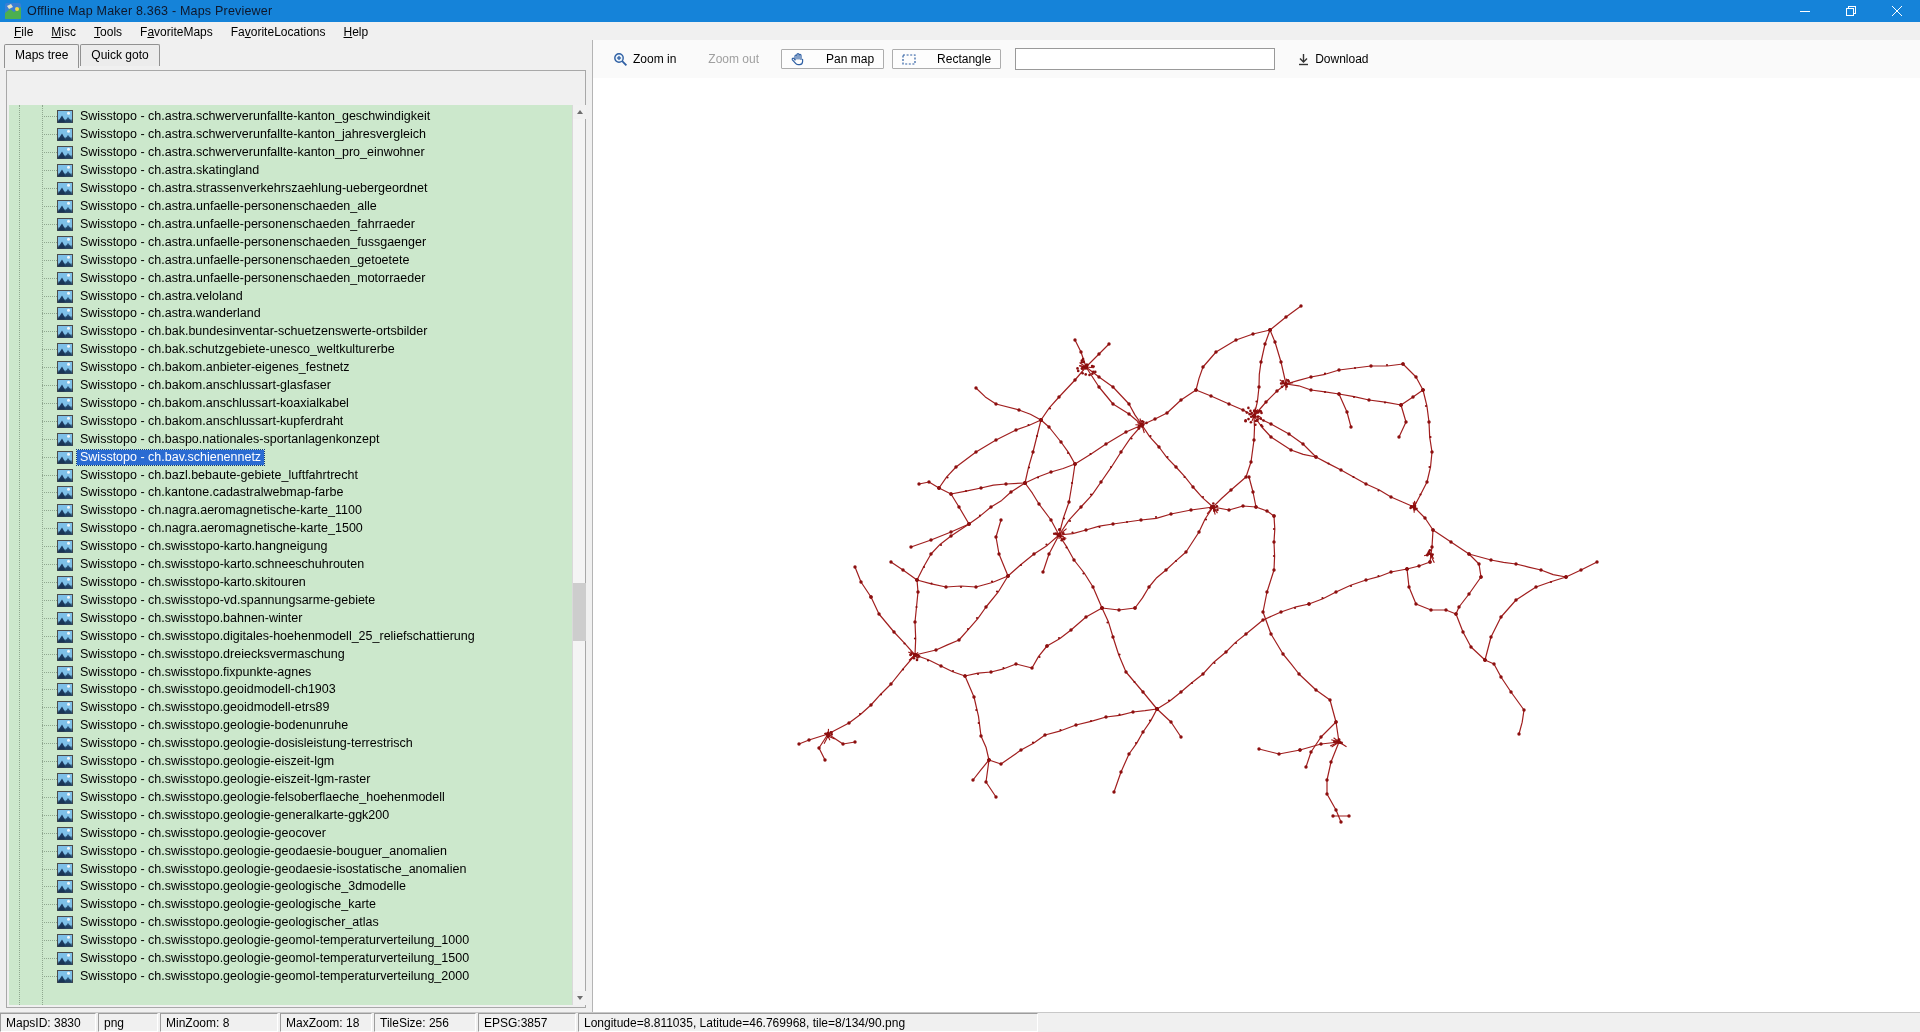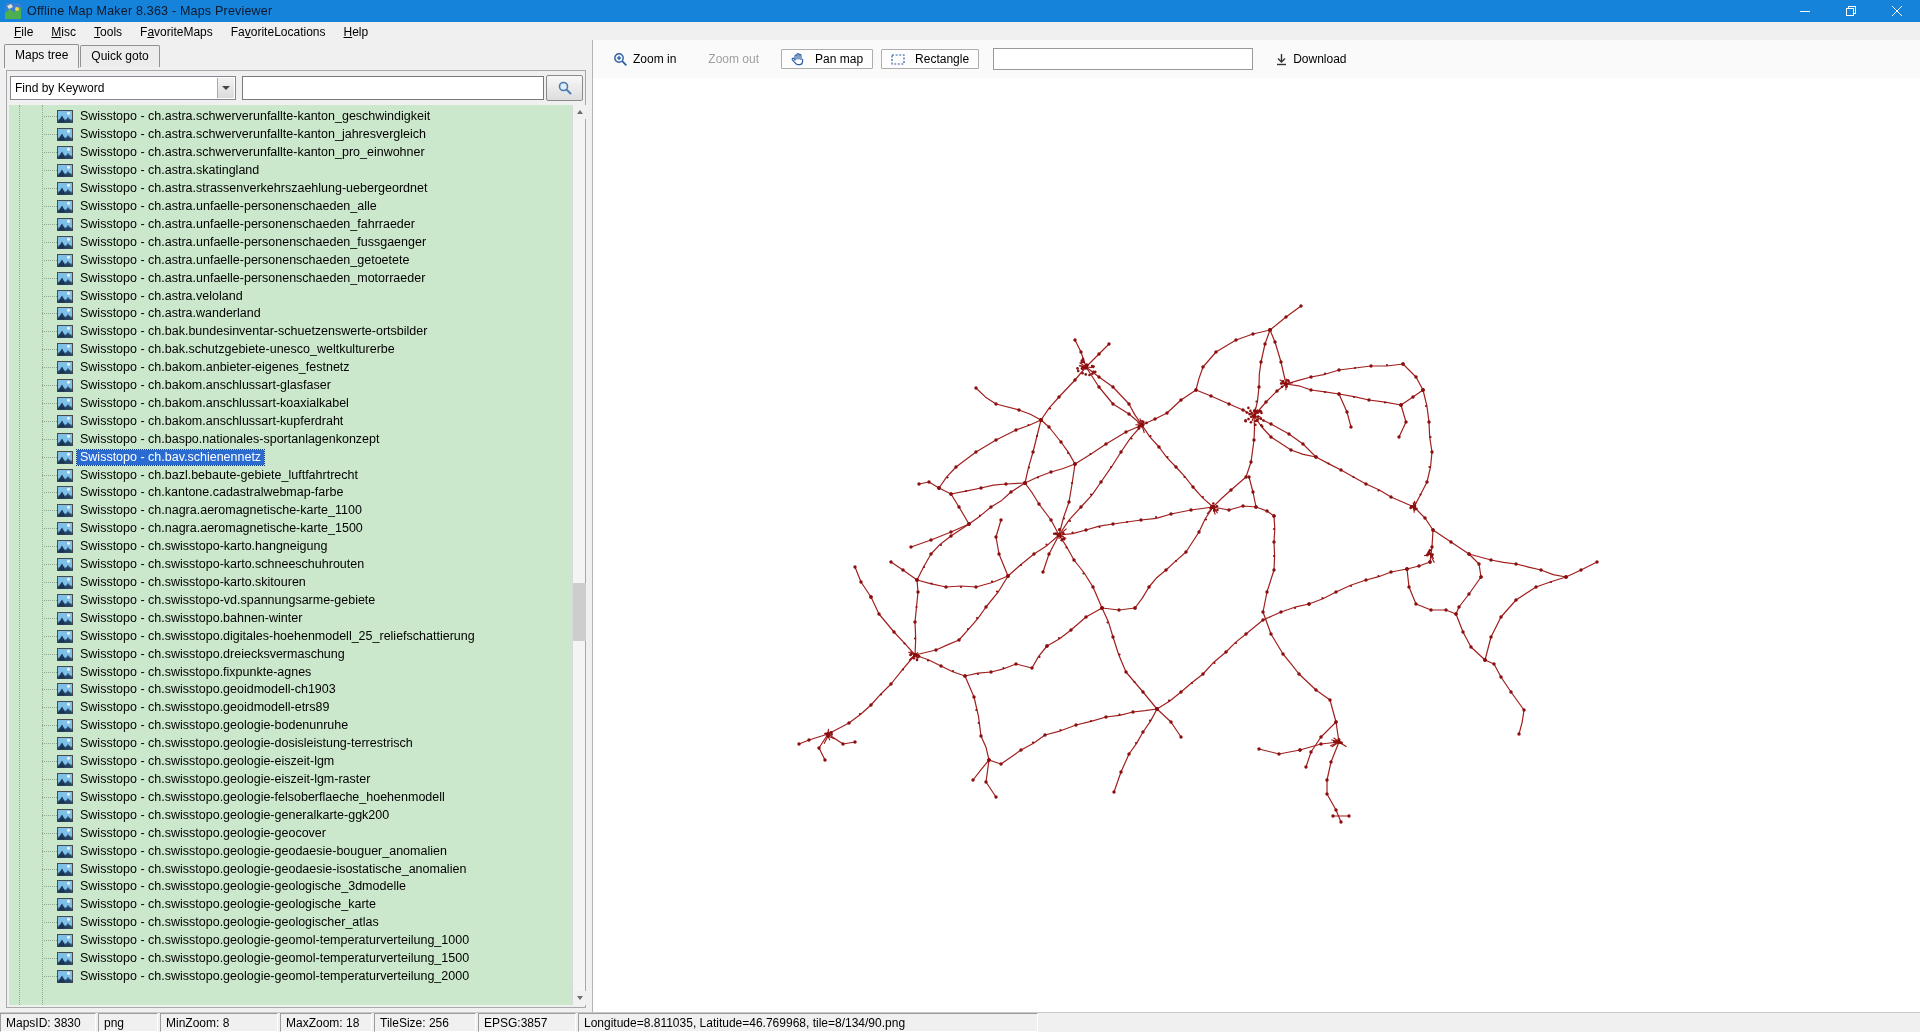--- a/index.html
+++ b/index.html
@@ -16,21 +16,21 @@
   .winbtns { margin-left:auto; display:flex; height:22px; }
   .winbtn { width:46px; height:22px; display:flex; align-items:center; justify-content:center; }
   .winbtn svg { display:block; }
   
   .menubar { position:absolute; left:0; top:22px; width:1920px; height:20px;
     background:#f0f0f0; display:flex; align-items:center; padding-left:5px; }
   .menu-item { padding:2px 9px; color:#000000; }
   .menu-item u { text-decoration:underline; }
   
   .left-panel { position:absolute; left:0; top:42px; width:592px; height:970px; background:#f0f0f0; }
-  .tabstrip { position:absolute; left:4px; top:2px; height:24px; display:flex; align-items:center; }
+  .tabstrip { position:absolute; left:4px; top:2px; height:24px; display:flex; align-items:flex-start; }
   .tab { height:22px; padding:3px 10px 2px 10px; border:1px solid #919191; border-bottom:none;
     border-radius:2px 2px 0 0; background:#ececec; margin-right:1px; color:#000; }
   .tab.active { background:#f0f0f0; height:24px; position:relative; z-index:3; }
   .panel-box { position:absolute; left:6px; top:28px; width:580px; height:938px;
     border:1px solid #a8a8a8; background:#f0f0f0; }
   .search-row { position:absolute; left:3px; top:4px; height:26px; width:574px; display:flex; align-items:center; }
   .combo { width:226px; height:24px; border:1px solid #828790; background:#fff;
     display:flex; align-items:center; position:relative; }
   .combo .combo-text { padding-left:4px; }
   .combo .combo-btn { position:absolute; right:1px; top:1px; bottom:1px; width:17px;
@@ -62,21 +62,21 @@
   .vscroll .up { top:0; } .vscroll .down { bottom:0; }
   .tri-up { width:0; height:0; border-left:3.5px solid transparent; border-right:3.5px solid transparent; border-bottom:4px solid #6d6d6d; }
   .tri-down { width:0; height:0; border-left:3.5px solid transparent; border-right:3.5px solid transparent; border-top:4px solid #6d6d6d; }
   .vscroll .thumb { position:absolute; left:0; width:13px; top:478px; height:58px; background:#cdcdcd; }
   
   .right-panel { position:absolute; left:592px; top:40px; width:1328px; height:972px; background:#fff; border-left:1px solid #b4b4b4; }
   .map-toolbar { position:absolute; left:0; top:0; width:100%; height:38px; background:#fafafa;
     display:flex; align-items:center; }
   .tb-flat { display:flex; align-items:center; gap:5px; color:#000; }
   .tb-flat.disabled { color:#9f9f9f;text-align:right; }
-  .tb-btn { display:flex; align-items:center; gap:10px; border:1px solid #adadad; background:#fdfdfd;
+  .tb-btn { display:flex; align-items:center; gap:21px; border:1px solid #adadad; background:#fdfdfd;
     padding:2px 9px; border-radius:1px; color:#000; }
   .tb-input { width:260px; height:22px; border:1px solid #999; background:#fff;
     font-family:"Liberation Sans",sans-serif; font-size:12px; padding:0 4px; }
   .map-area { position:absolute; left:0; top:38px; width:1328px; height:934px; background:#fff; overflow:hidden; }
   #railmap { position:absolute; left:198px; top:214px; }
   
   .statusbar { position:absolute; left:0; bottom:0; width:1920px; height:20px; background:#f0f0f0;
     display:flex; align-items:stretch; border-top:1px solid #c8c8c8; }
   .status-cell { border:1px solid; border-color:#9d9d9d #ffffff #ffffff #9d9d9d;
     display:flex; align-items:center; padding:0 5px; margin-right:2px; overflow:hidden; white-space:nowrap; }
@@ -122,35 +122,20 @@
     <span class="menu-item">Fa<u>v</u>oriteLocations</span>
     <span class="menu-item"><u>H</u>elp</span>
   </div>
 
 <div class="left-panel">
   <div class="tabstrip">
     <div class="tab active">Maps tree</div>
     <div class="tab">Quick goto</div>
   </div>
   <div class="panel-box">
-    <div class="search-row">
-      <div class="combo">
-        <span class="combo-text">Find by Keyword</span>
-        <span class="combo-btn">
-            <span class="arr"></span>
-          </span>
-      </div>
-      <input class="kw-input" type="text" value="" style="">
-      <div class="search-btn">
-        <svg width="16" height="16" viewBox="0 0 16 16">
-          <circle cx="6.5" cy="6.5" r="4" fill="#dfeef8" stroke="#4a7ab0" stroke-width="1.6"></circle>
-          <line x1="9.6" y1="9.6" x2="14" y2="14" stroke="#4a7ab0" stroke-width="2"></line>
-        </svg>
-      </div>
-    </div>
     <div class="tree-wrap" id="treewrap">
       <div class="tree-vline" style="left:10px"></div>
       <div class="tree-vline" style="left:33px"></div>
       <div class="tree-rows" id="treerows">
           <div class="tree-row">
             <span class="conn"></span>
             <span class="ticon">
               <svg width="16" height="13" viewBox="0 0 16 13">
                 <rect x="0.5" y="0.5" width="15" height="12" fill="#7ec0e8" stroke="#4a4a4a"></rect>
                 <path d="M0.5 12.5 L5 5.5 L9 12.5 Z" fill="#1d3a5f"></path>

